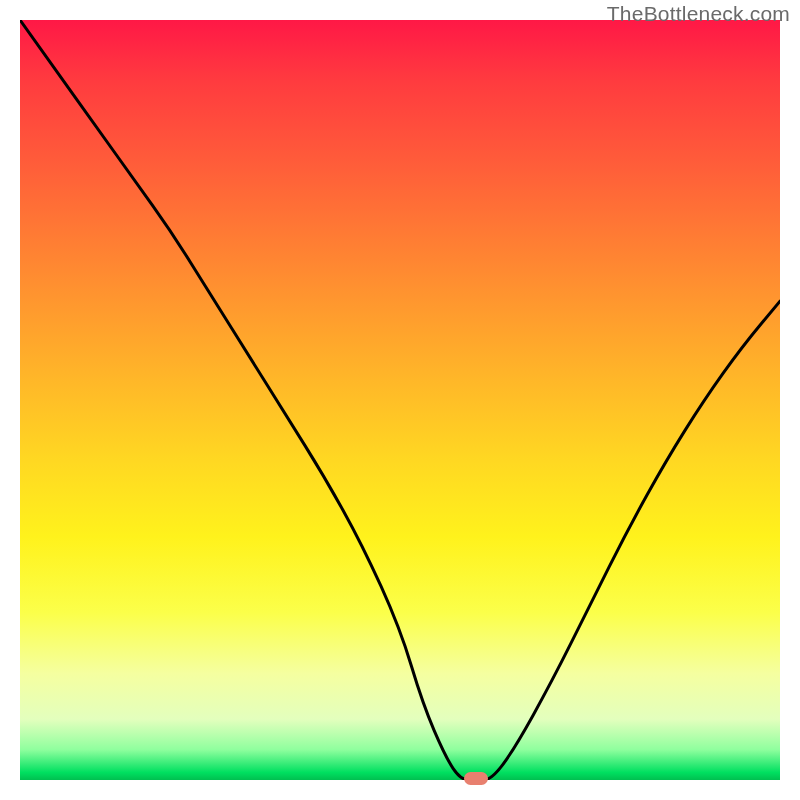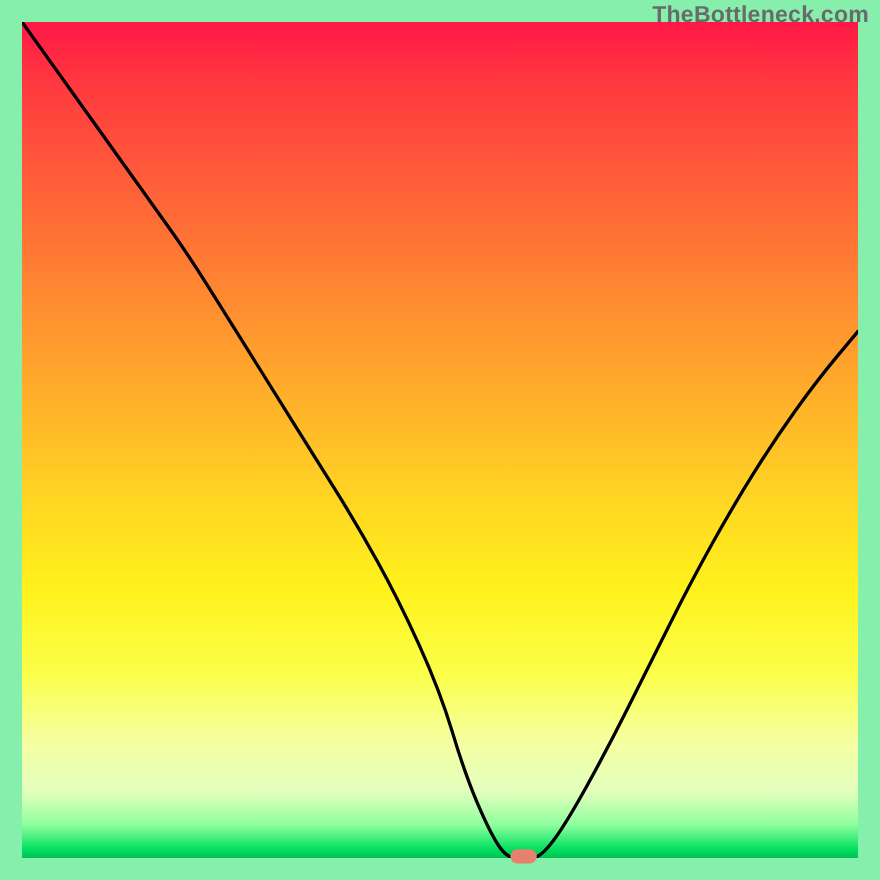--- a/index.html
+++ b/index.html
@@ -7,22 +7,21 @@
     padding: 0;
     width: 800px;
     height: 800px;
     overflow: hidden;
     background: #000;
   }
   .frame {
     position: relative;
     width: 800px;
     height: 800px;
-    background: #86efac;
-    font-weight: bold;
+    background: #ffffff;
   }
   
   .panel {
     position: absolute;
     left: 20px;
     top: 20px;
     width: 760px;
     height: 760px;
     
     background: linear-gradient(

